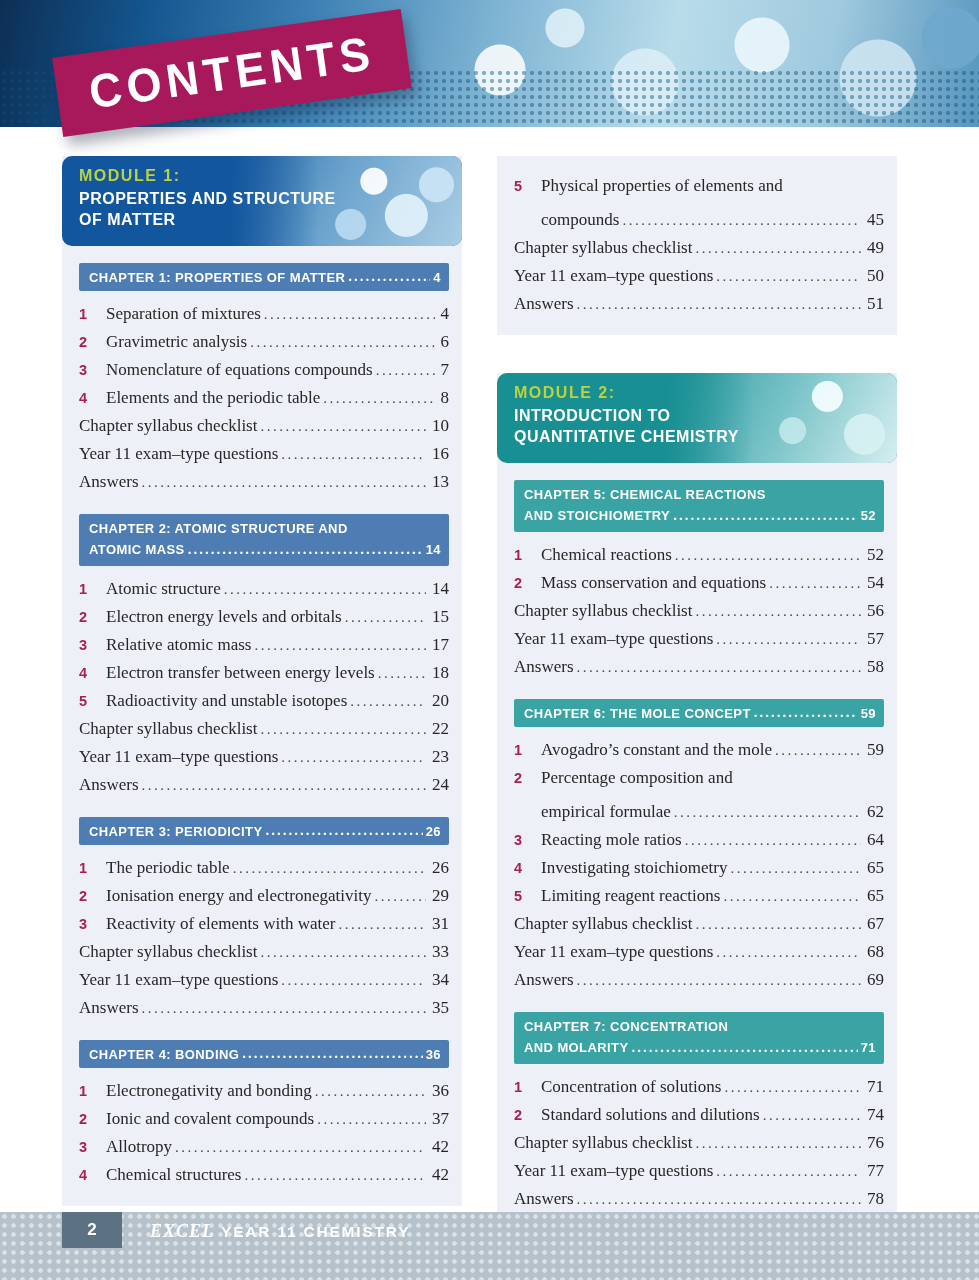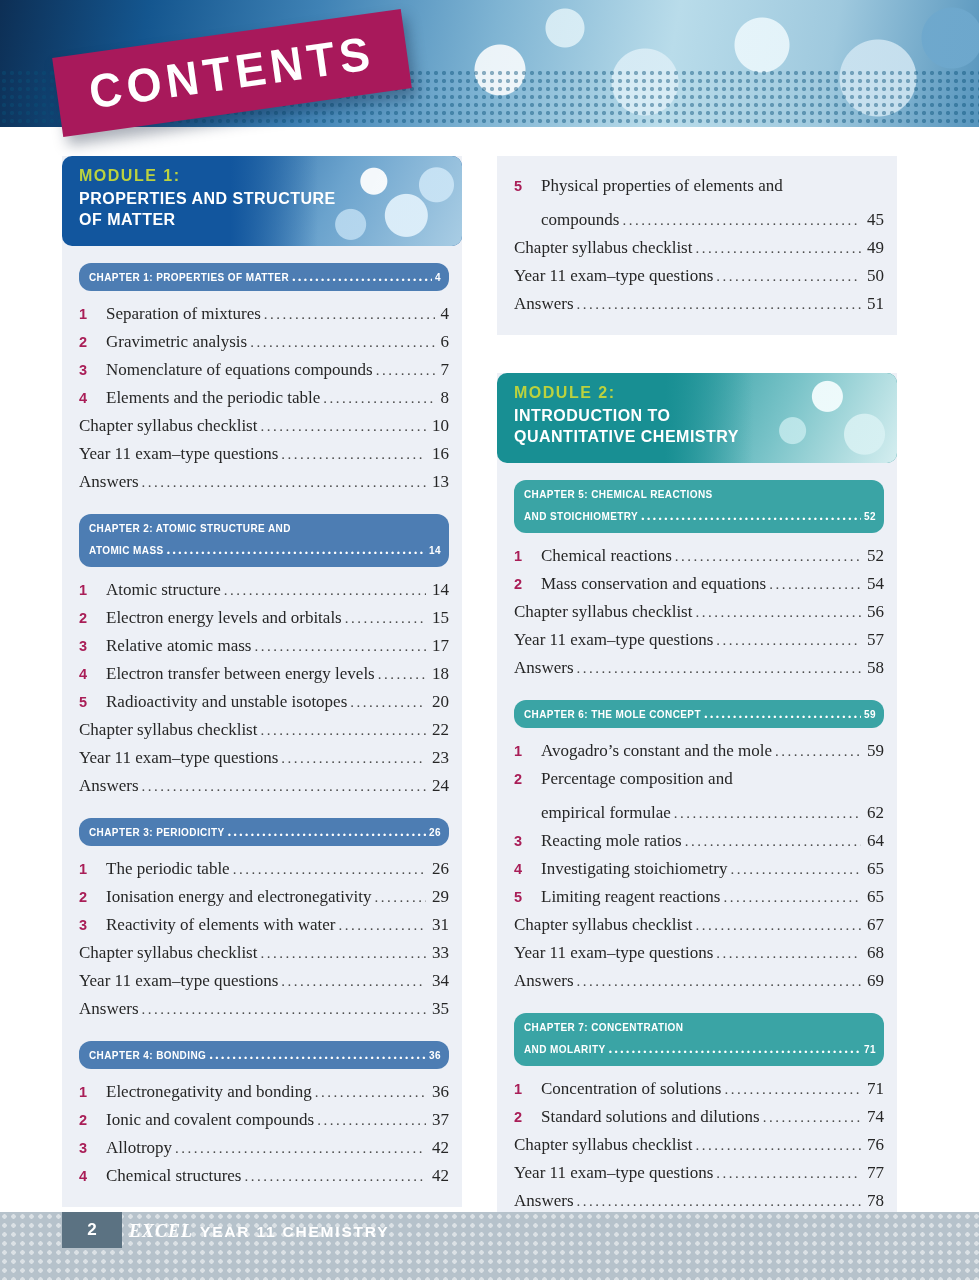--- a/index.html
+++ b/index.html
@@ -55,22 +55,22 @@
       linear-gradient(115deg,#2e6faa 0%,#6ba3cd 45%,#a9cde4 100%); }
   .teal .mh-art { background:
       linear-gradient(to right,#188f93 0%, rgba(24,143,147,0) 38%),
       radial-gradient(circle at 70% 26%, rgba(242,252,253,.95) 0 15px, rgba(242,252,253,0) 16px),
       radial-gradient(circle at 86% 68%, rgba(216,241,243,.9) 0 20px, rgba(216,241,243,0) 21px),
       radial-gradient(circle at 55% 64%, rgba(200,236,239,.8) 0 13px, rgba(200,236,239,0) 14px),
       linear-gradient(115deg,#2b9ba0 0%,#79c3c8 50%,#d5eef0 100%); }
 
   
   .chapter-bar { color:#fff; font-family:"Liberation Sans",sans-serif; font-weight:bold;
-    font-size:10px; letter-spacing:.4px; margin:22px 0 13px 0; padding:0 8px 0 10px;
-    display:flex; align-items:center; height:28px; border-radius:12px;justify-content:flex-end; }
+    font-size:13px; letter-spacing:.4px; margin:22px 0 13px 0; padding:0 8px 0 10px;
+    display:flex; align-items:center; height:28px; border-radius:2px;justify-content:flex-end; }
   .chapter-bar:first-child { margin-top:0; }
   .chapter-bar.two { display:block; height:auto; padding-top:4px; padding-bottom:6px; }
   .cb-line { display:flex; align-items:baseline; line-height:21px; }
   .blue-bar { background:#4d7db3; }
   .teal-bar { background:#3aa4a5; }
 
   
   .toc-row { display:flex; margin-bottom:8px; }
   .num { flex:none; width:27px; color:#a91e57; font-family:"Liberation Sans",sans-serif;
     font-weight:bold; font-size:14.5px; padding-top:2px; }
@@ -86,21 +86,21 @@
   .bar-leader::after { color:#fff; letter-spacing:2px; }
   .cb-pg { flex:none; }
 
   
   .footer { position:absolute; left:0; top:1212px; width:979px; height:68px;
     background-image:radial-gradient(circle, rgba(255,255,255,.5) 2px, rgba(255,255,255,0) 2.5px);
     background-size:9px 9px; background-color:#b6c2cb; }
   .page-box { position:absolute; left:62px; top:0; width:60px; height:36px; background:#5b7282;
     color:#fff; display:flex; align-items:center; justify-content:center;
     font-family:"Liberation Sans",sans-serif; font-weight:bold; font-size:17px; }
-  .book-title { position:absolute; left:129px; top:9px; color:#fff; white-space:nowrap; }
+  .book-title { position:absolute; left:150px; top:9px; color:#fff; white-space:nowrap; }
   .bt-series { font-family:"Liberation Serif",serif; font-style:italic; font-weight:bold;
     font-size:18px; letter-spacing:1px; margin-right:7px; }
   .bt-rest { font-family:"Liberation Sans",sans-serif; font-weight:bold; font-size:15.5px;
     letter-spacing:1.8px; }
 </style>
 </head>
 <body>
 
 <div class="banner">
   <div class="banner-dots"></div>

